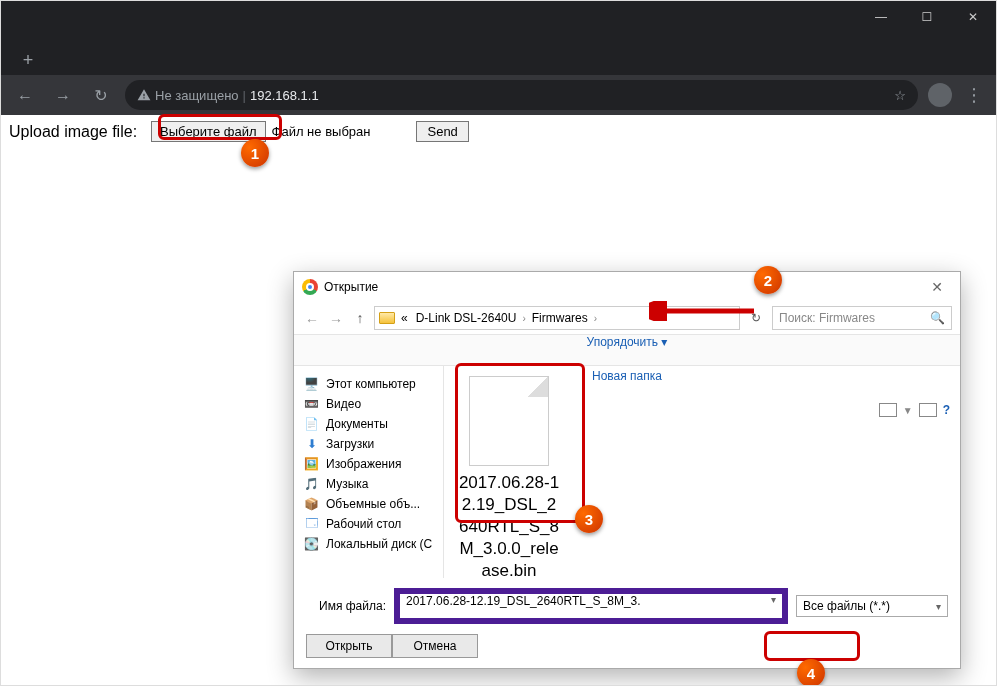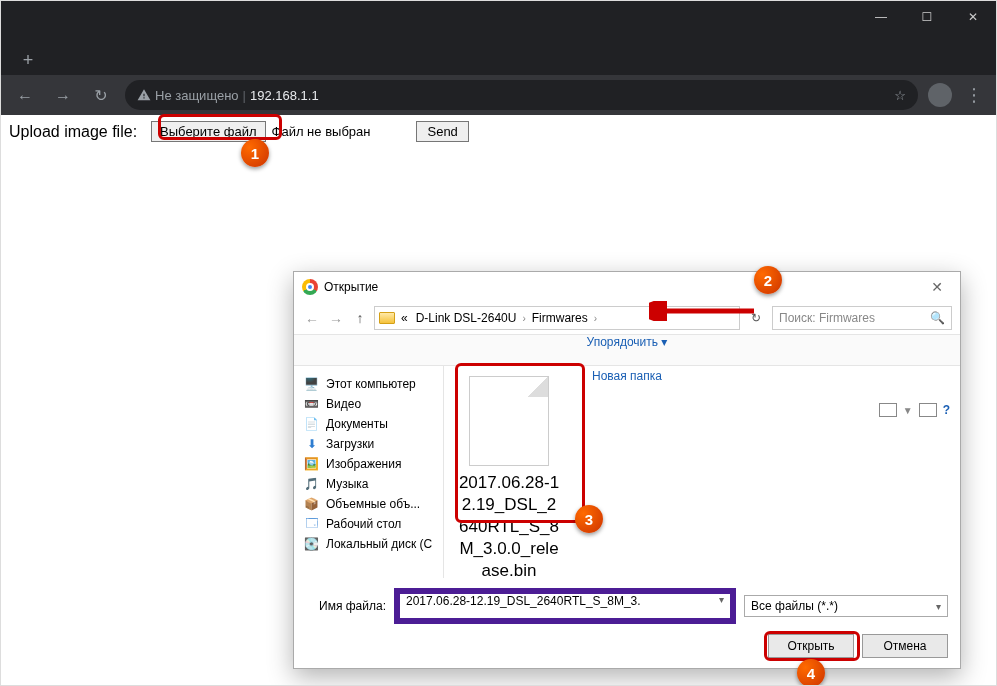--- a/index.html
+++ b/index.html
@@ -60,22 +60,22 @@
   .tree-item .ico { width: 16px; height: 14px; display: inline-flex; align-items: center; justify-content: center; font-size: 12px; }
   .files { flex: 1; padding: 10px; position: relative; }
   .file-tile { width: 110px; text-align: center; font-size: 17px; }
   .file-thumb { width: 80px; height: 90px; background: #fff; border: 1px solid #ccc; margin: 0 auto 6px; position: relative; }
   .file-thumb::before { content: ""; position: absolute; top: 0; right: 0; width: 20px; height: 20px; background: linear-gradient(135deg, transparent 50%, #ddd 50%); }
   .file-name { word-break: break-all; line-height: 1.3; padding: 0 4px; }
   .dlg-footer { padding: 10px 12px; display: flex; flex-direction: column; gap: 10px; }
   .fn-row { display: flex; align-items: center; gap: 8px; }
   .fn-label { width: 80px; text-align: right; }
   .fn-input { flex: 1; height: 36px; border: 6px solid #4c1d95; padding: 0 6px; font-size: 12px; }
-  .ft-select { width: 204px; height: 22px; border: 1px solid #aaa; padding: 0 6px; font-size: 12px; display: flex; align-items: center; justify-content: space-between; }
-  .btn-row { display: flex; justify-content: flex-end; gap: 8px; }
+  .ft-select { width: 152px; height: 22px; border: 1px solid #aaa; padding: 0 6px; font-size: 12px; display: flex; align-items: center; justify-content: space-between; }
+  .btn-row { display: flex; }
   .dlg-btn { min-width: 86px; height: 24px; border: 1px solid #999; background: #e9e9e9; font-size: 12px; cursor: pointer; }
 
   .folder-ico { width: 16px; height: 12px; background: linear-gradient(#ffe9a8, #f5c23b); border-radius: 1px; display: inline-block; border: 1px solid #d4a017; }
 </style>
 </head>
 <body>
 
 <div class="titlebar">
   <div class="window-controls">
     <div class="win-btn">—</div>

